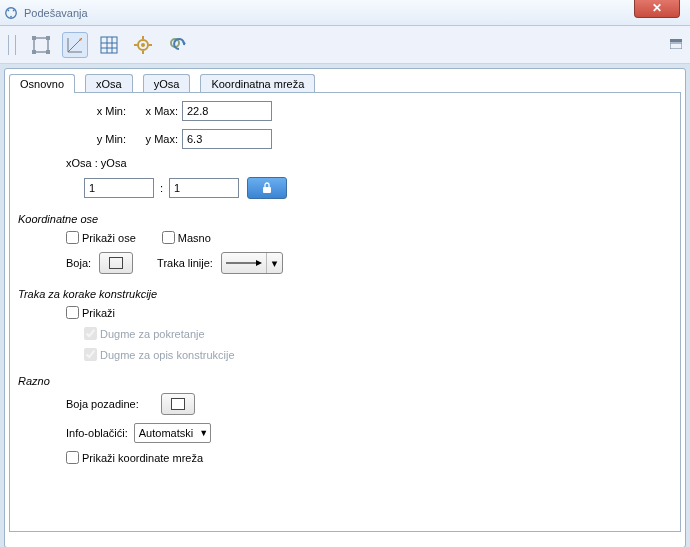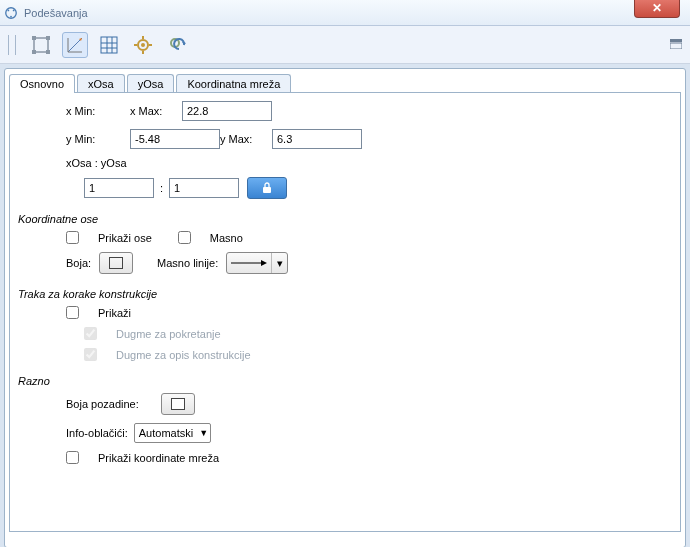--- a/index.html
+++ b/index.html
@@ -71,21 +71,21 @@
 }
 .tabs {
   display: flex;
   margin: 4px 4px 0 4px;
 }
 .tab {
   border: 1px solid #9db3c9;
   border-bottom: none;
   padding: 3px 10px;
   background: #eaf1fa;
-  margin-right: 2px;
+  margin-right: 10px;
   border-radius: 3px 3px 0 0;
   cursor: pointer;
   position: relative;
   top: 1px;
 }
 .tab.active {
   background: #fff;
   z-index: 2;
 }
 .tabbody {
@@ -95,40 +95,40 @@
   background: #fff;
   position: relative;
   height: 440px;
 }
 .row {
   display: flex;
   align-items: center;
   margin-bottom: 8px;
 }
 .label-right {
-  text-align: left;
+  text-align: right;
   width: 60px;
   margin-right: 4px;
 }
 .input {
   border: 1px solid #7a8a9c;
   height: 20px;
   padding: 1px 4px;
   font-size: 11px;
   width: 90px;
 }
 .section-title {
   margin: 14px 0 6px 0;
   color: #000;
   font-style: italic;
 }
 .checkbox {
   display: inline-flex;
   align-items: center;
-  gap: 19px;
+  gap: 3px;
   margin-right: 26px;
   justify-content: space-between;
 }
 .checkbox input[type=checkbox] {
   width: 13px; height: 13px;
 }
 .checkbox.disabled {
   color: #9aa5b1;
 }
 .checkbox.disabled input { opacity: 0.6; }
@@ -262,21 +262,20 @@
   </div>
   <div class="tabbody">
 
     <div class="row indent1">
       <span class="label-right">x Min:</span>
       <span class="label-right" style="width:48px">x Max:</span>
       <input class="input" value="22.8" style="">
     </div>
     <div class="row indent1">
       <span class="label-right">y Min:</span>
-      <input class="input" value="-5.48" style="">
       <span class="label-right" style="width:48px">y Max:</span>
       <input class="input" value="6.3" style="">
     </div>
     <div class="row indent1">
       <span>xOsa : yOsa</span>
     </div>
     <div class="row indent2">
       <input class="input" style="width: 70px;" value="1">
       <span style="margin:0 6px">:</span>
       <input class="input" style="width: 70px;" value="1">
@@ -297,21 +296,21 @@
       <label class="checkbox">
         <input type="checkbox" style="">
           <span>Masno</span>
       </label>
     </div>
     <div class="row indent1" style="gap:8px">
       <span>Boja:</span>
       <div class="color-btn">
         <div class="color-swatch" style="#000000"></div>
       </div>
-      <span style="margin-left:16px">Masno linije:</span>
+      <span style="margin-left:16px">Traka linije:</span>
       <div class="line-select">
         <div class="line-preview">
           <svg width="40" height="10" viewBox="0 0 40 10">
               <line x1="2" y1="5" x2="32" y2="5" stroke="#000"></line>
               <polygon points="32,2 38,5 32,8" fill="#000"></polygon>
             </svg>
         </div>
         <div class="line-dd">▾</div>
       </div>
     </div>

